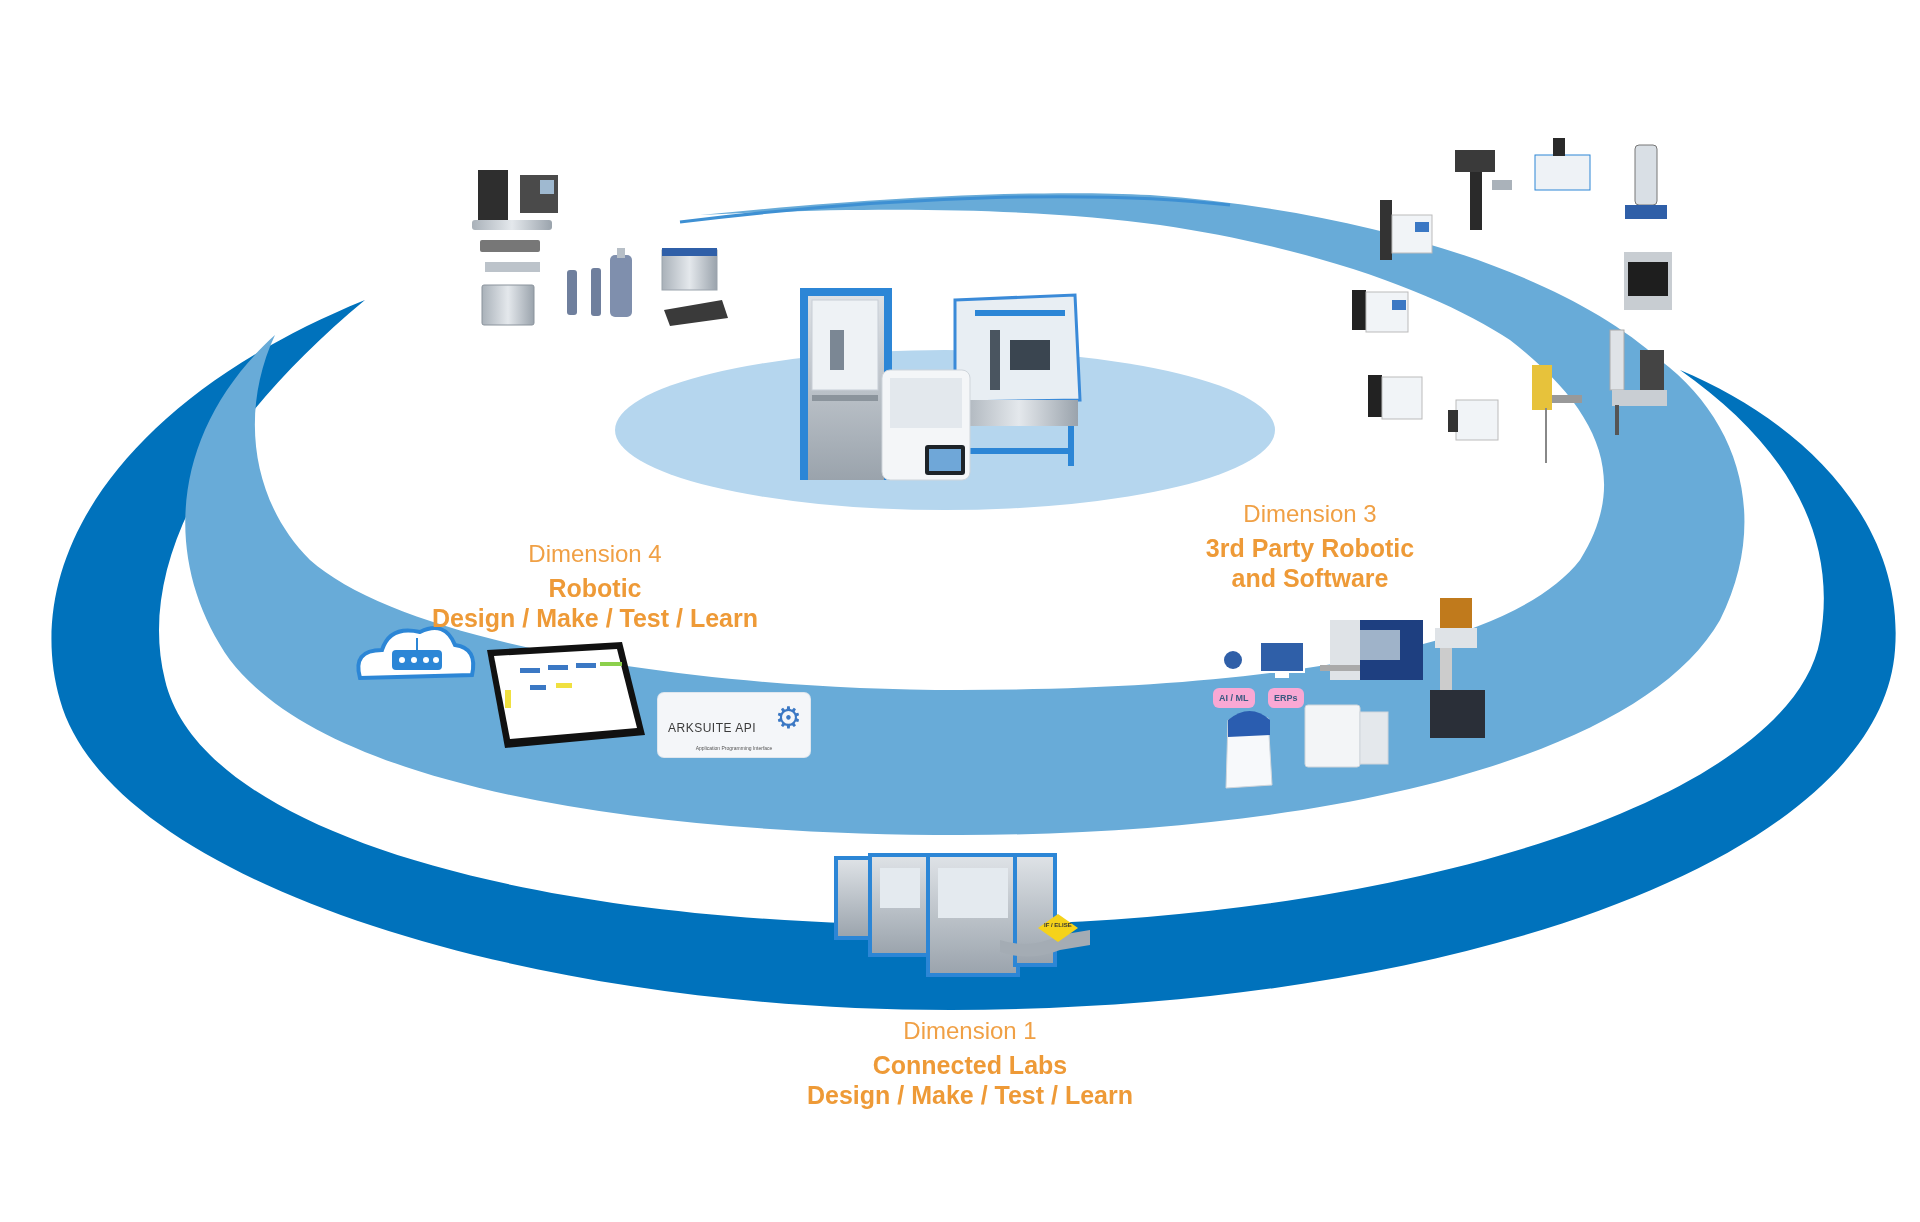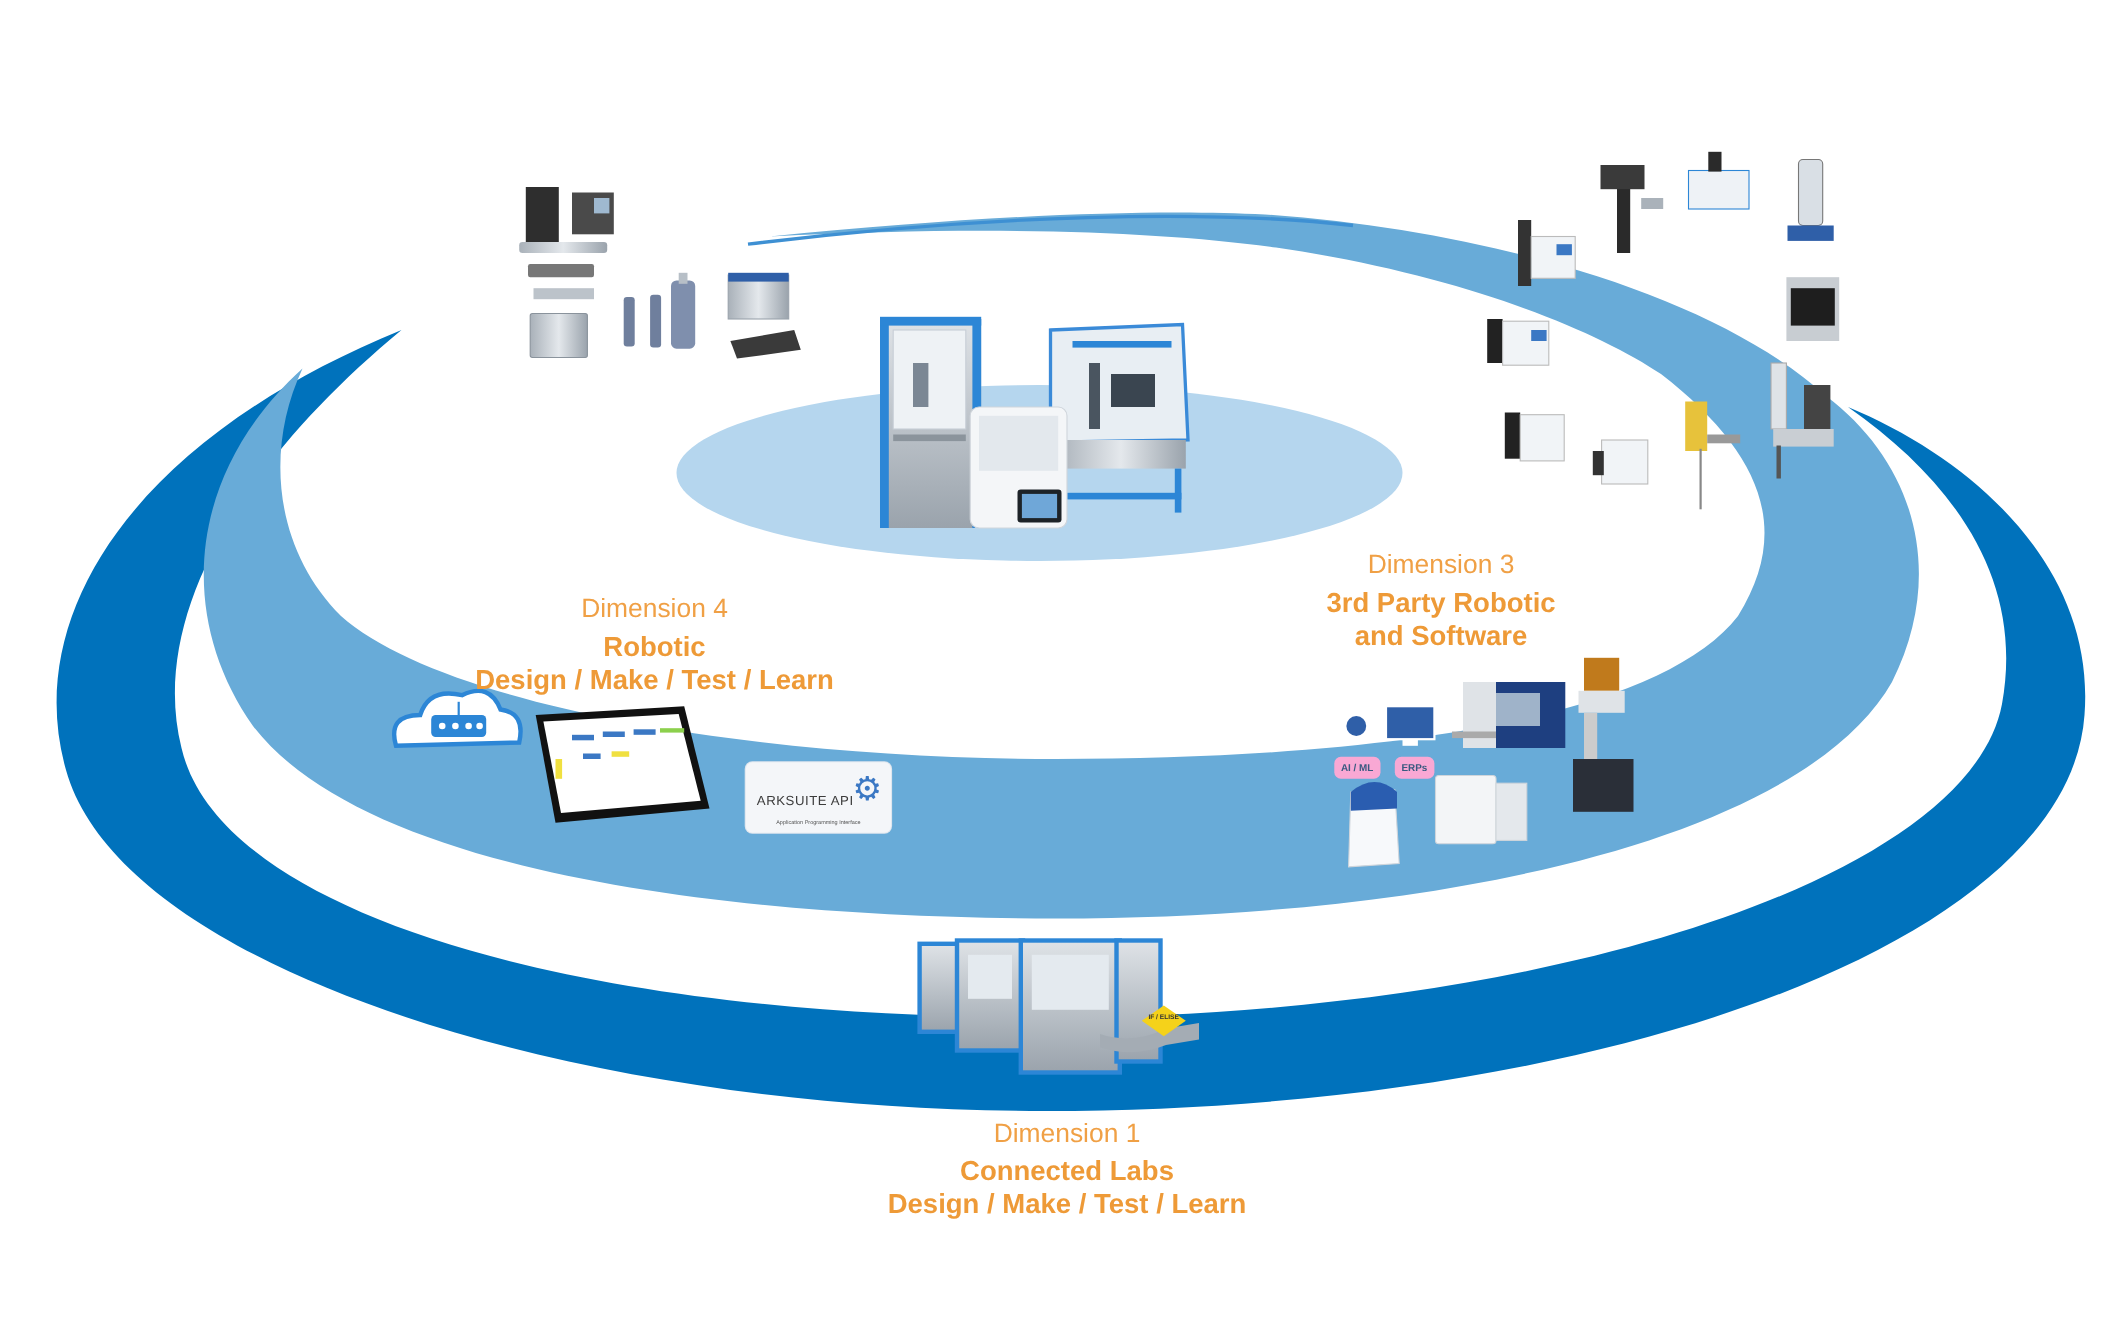--- a/index.html
+++ b/index.html
@@ -232,21 +232,21 @@
       </g>
     </g>
 
     <path d="M 680 222 C 900 195, 1100 190, 1230 205" stroke="#3e90d3" stroke-width="3" fill="none"></path>
   </svg>
 
   
   <div class="tag" style="left:1213px; top:688px;">AI / ML</div>
   <div class="tag" style="left:1268px; top:688px;">ERPs</div>
 
-  <div class="api-card" style="left:658px; top:693px; width:132px; height:64px;margin-left:20px;">
+  <div class="api-card" style="left:658px; top:693px; width:152px; height:64px;">
     <span class="api-title">ARKSUITE API</span>
     <span style="position:absolute; right:8px; top:10px; font-size:30px; color:#3b78c4; line-height:1;">⚙</span>
     <span class="api-sub">Application Programming Interface</span>
   </div>
 
   <div style="position:absolute; left:1044px; top:922px; font-size:6px; font-weight:700; color:#333;">IF / ELISE</div>
 
   
 
 

